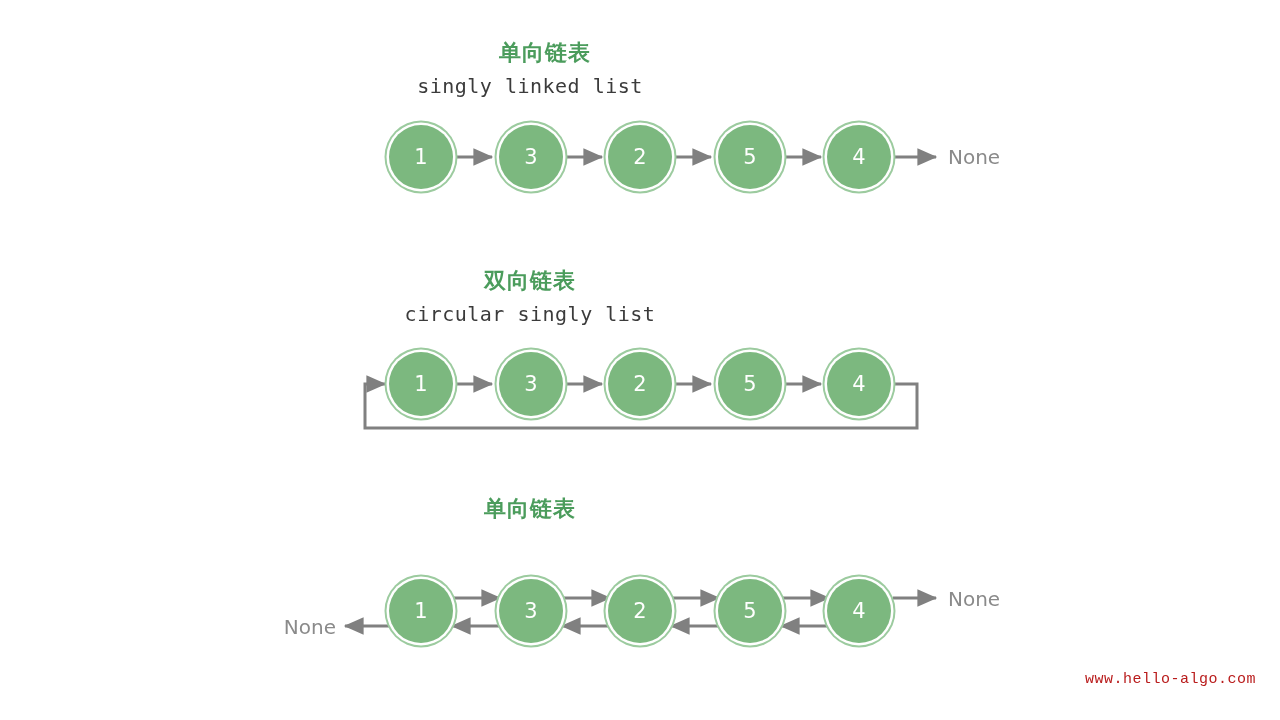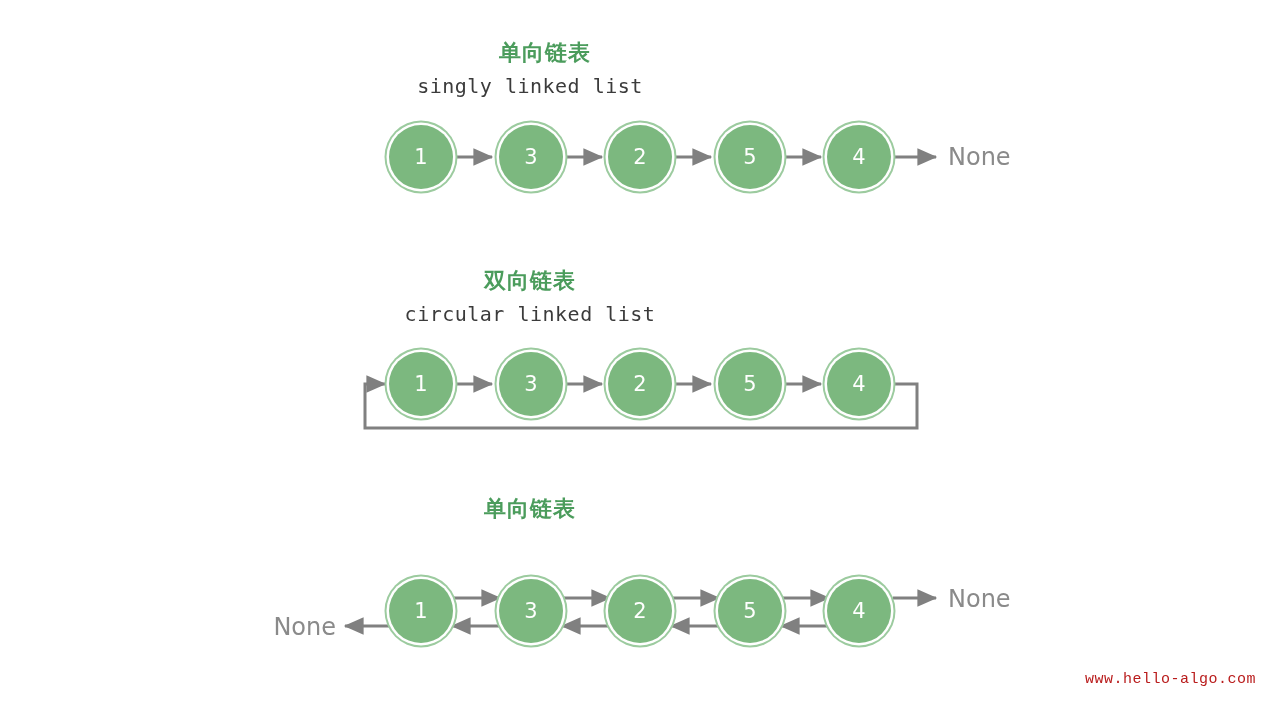--- a/index.html
+++ b/index.html
@@ -60,21 +60,21 @@
     font-size: 21px;
     line-height: 1;
     transform: translate(-50%, -50%);
     z-index: 2;
   }
 
   
   .none-label {
     position: absolute;
     font-family: "DejaVu Sans", sans-serif;
-    font-size: 24px;
+    font-size: 20px;
     color: #8a8a8a;
     white-space: nowrap;
     transform: translateY(-50%);
   }
   .none-label.right { transform: translateY(-50%); }
   .none-label.left  { transform: translate(-100%, -50%); }
 
   
   svg.arrows {
     position: absolute;
@@ -149,21 +149,21 @@
 
   <div class="node" style="left:421px; top:157px;">1</div>
   <div class="node" style="left:531px; top:157px;">3</div>
   <div class="node" style="left:640px; top:157px;">2</div>
   <div class="node" style="left:750px; top:157px;">5</div>
   <div class="node" style="left:859px; top:157px;">4</div>
 
   <div class="none-label right" style="left:948px; top:157px;">None</div>
 
   <div class="title-cn" style="left:530px; top:266px;">双向链表</div>
-  <div class="title-en" style="left:530px; top:302px;">circular linked list</div>
+  <div class="title-en" style="left:530px; top:302px;">circular singly list</div>
 
   <div class="node" style="left:421px; top:384px;">1</div>
   <div class="node" style="left:531px; top:384px;">3</div>
   <div class="node" style="left:640px; top:384px;">2</div>
   <div class="node" style="left:750px; top:384px;">5</div>
   <div class="node" style="left:859px; top:384px;">4</div>
 
   <div class="title-cn" style="left:530px; top:494px;">单向链表</div>
 
   <div class="node" style="left:421px; top:611px;">1</div>

